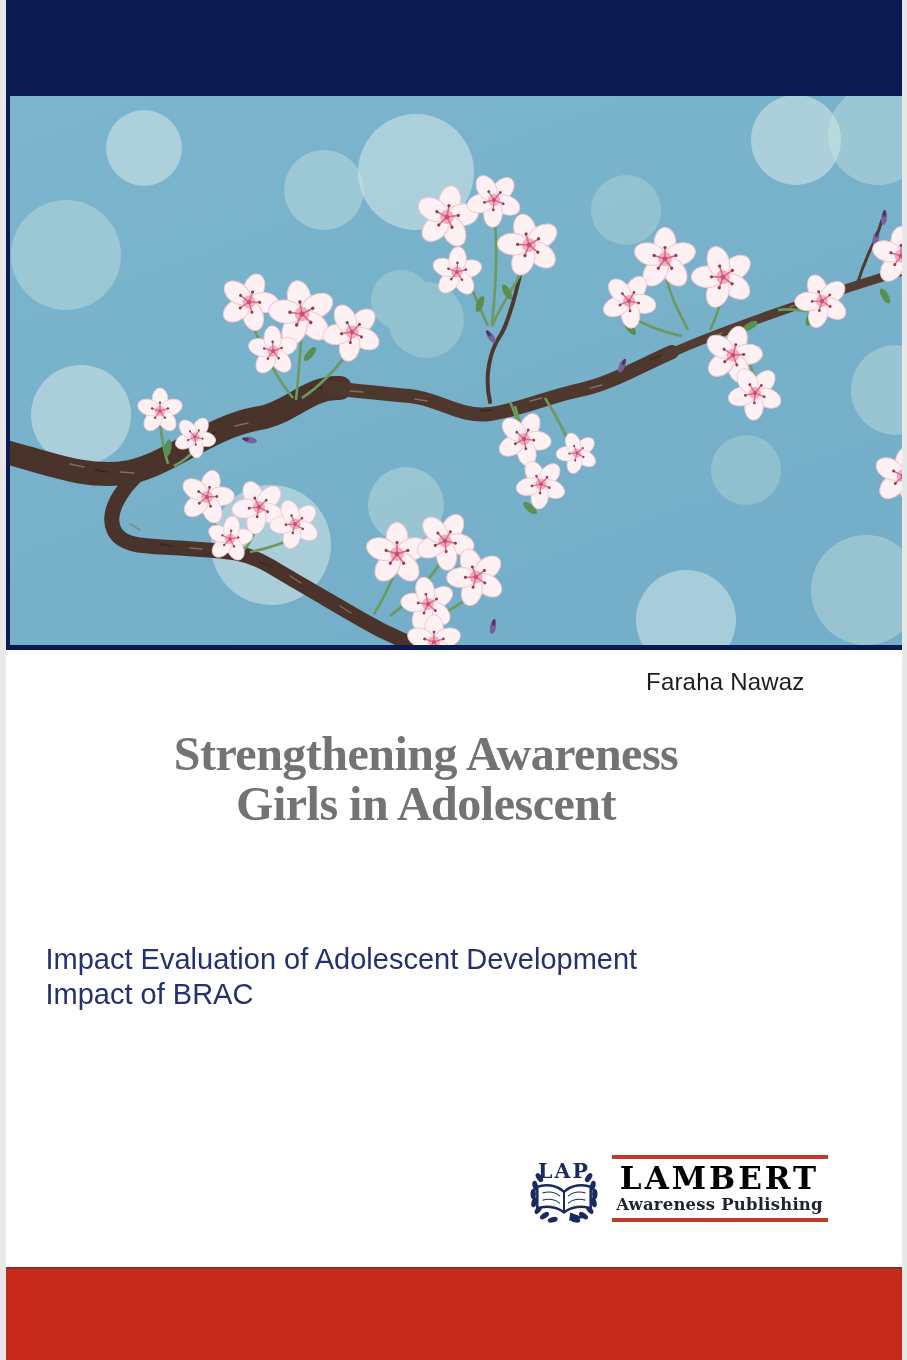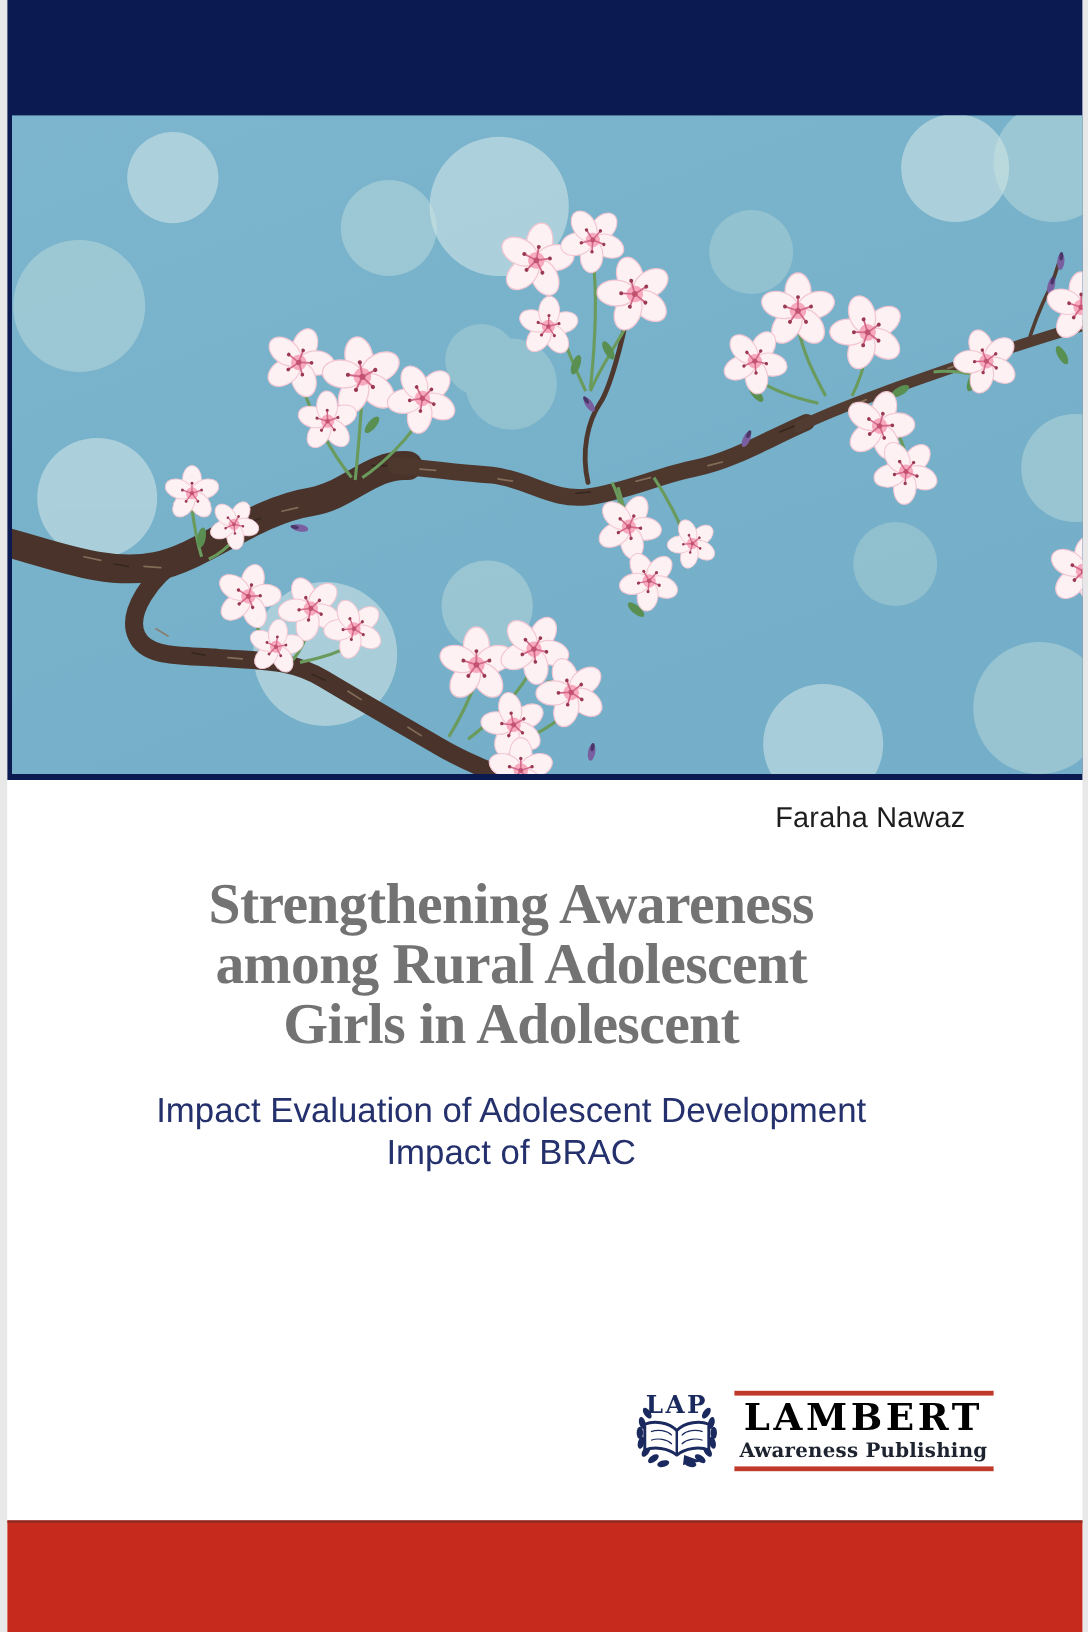--- a/index.html
+++ b/index.html
@@ -13,25 +13,25 @@
 
   .author {
     position:absolute; top:668px; left:0; right:97px; text-align:right;
     font-size:24px; color:#1d1d1f; letter-spacing:0.2px;
   }
   .title {
     position:absolute; top:729px; left:40px; right:95px; text-align:center;
     font-size:48px; font-weight:bold; color:#737373; line-height:50px; letter-spacing:-0.5px;font-family:Liberation Serif, serif;
   }
   .subtitle {
-    position:absolute; top:909px; left:40px; right:95px; text-align:center;
+    position:absolute; top:942px; left:40px; right:95px; text-align:left;
     font-size:29px; font-weight:normal; color:#25316d; line-height:35px;
   }
 
-  .logo { position:absolute; left:519px; top:1155px; display:flex; align-items:center; gap:9px; }
+  .logo { position:absolute; left:519px; top:1155px; display:flex; align-items:flex-start; gap:9px; }
   .logo-emblem { width:78px; height:74px; flex:0 0 auto; }
   .logo-text { width:216px; }
   .rule { height:4px; background:#bf3a2b; }
   .lambert {
     font-family:"DejaVu Serif", serif; font-weight:bold; font-size:31px;
     letter-spacing:3px; color:#000000; text-align:center; line-height:33px; margin-top:3px;
   }
   .tagline {
     font-family:"DejaVu Serif", serif; font-weight:bold; font-size:16.5px;
     color:#1d2430; text-align:center; letter-spacing:0.2px; line-height:19px; margin-bottom:4px;
@@ -230,21 +230,20 @@
         <use href="#blossom" transform="translate(531,388) rotate(-30) scale(1.2)"></use>
         <use href="#blossom" transform="translate(567,357) rotate(50) scale(1.0)"></use>
       </g>
     </svg>
   </div>
 
   <div class="author">Faraha Nawaz</div>
 
   <div class="title">
     <div>Strengthening Awareness</div>
-    <div>among Rural Adolescent</div>
     <div>Girls in Adolescent</div>
   </div>
 
   <div class="subtitle">
     <div>Impact Evaluation of Adolescent Development</div>
     <div>Impact of BRAC</div>
   </div>
 
   <div class="logo">
     <svg class="logo-emblem" viewBox="0 0 76 72" xmlns="http://www.w3.org/2000/svg">

